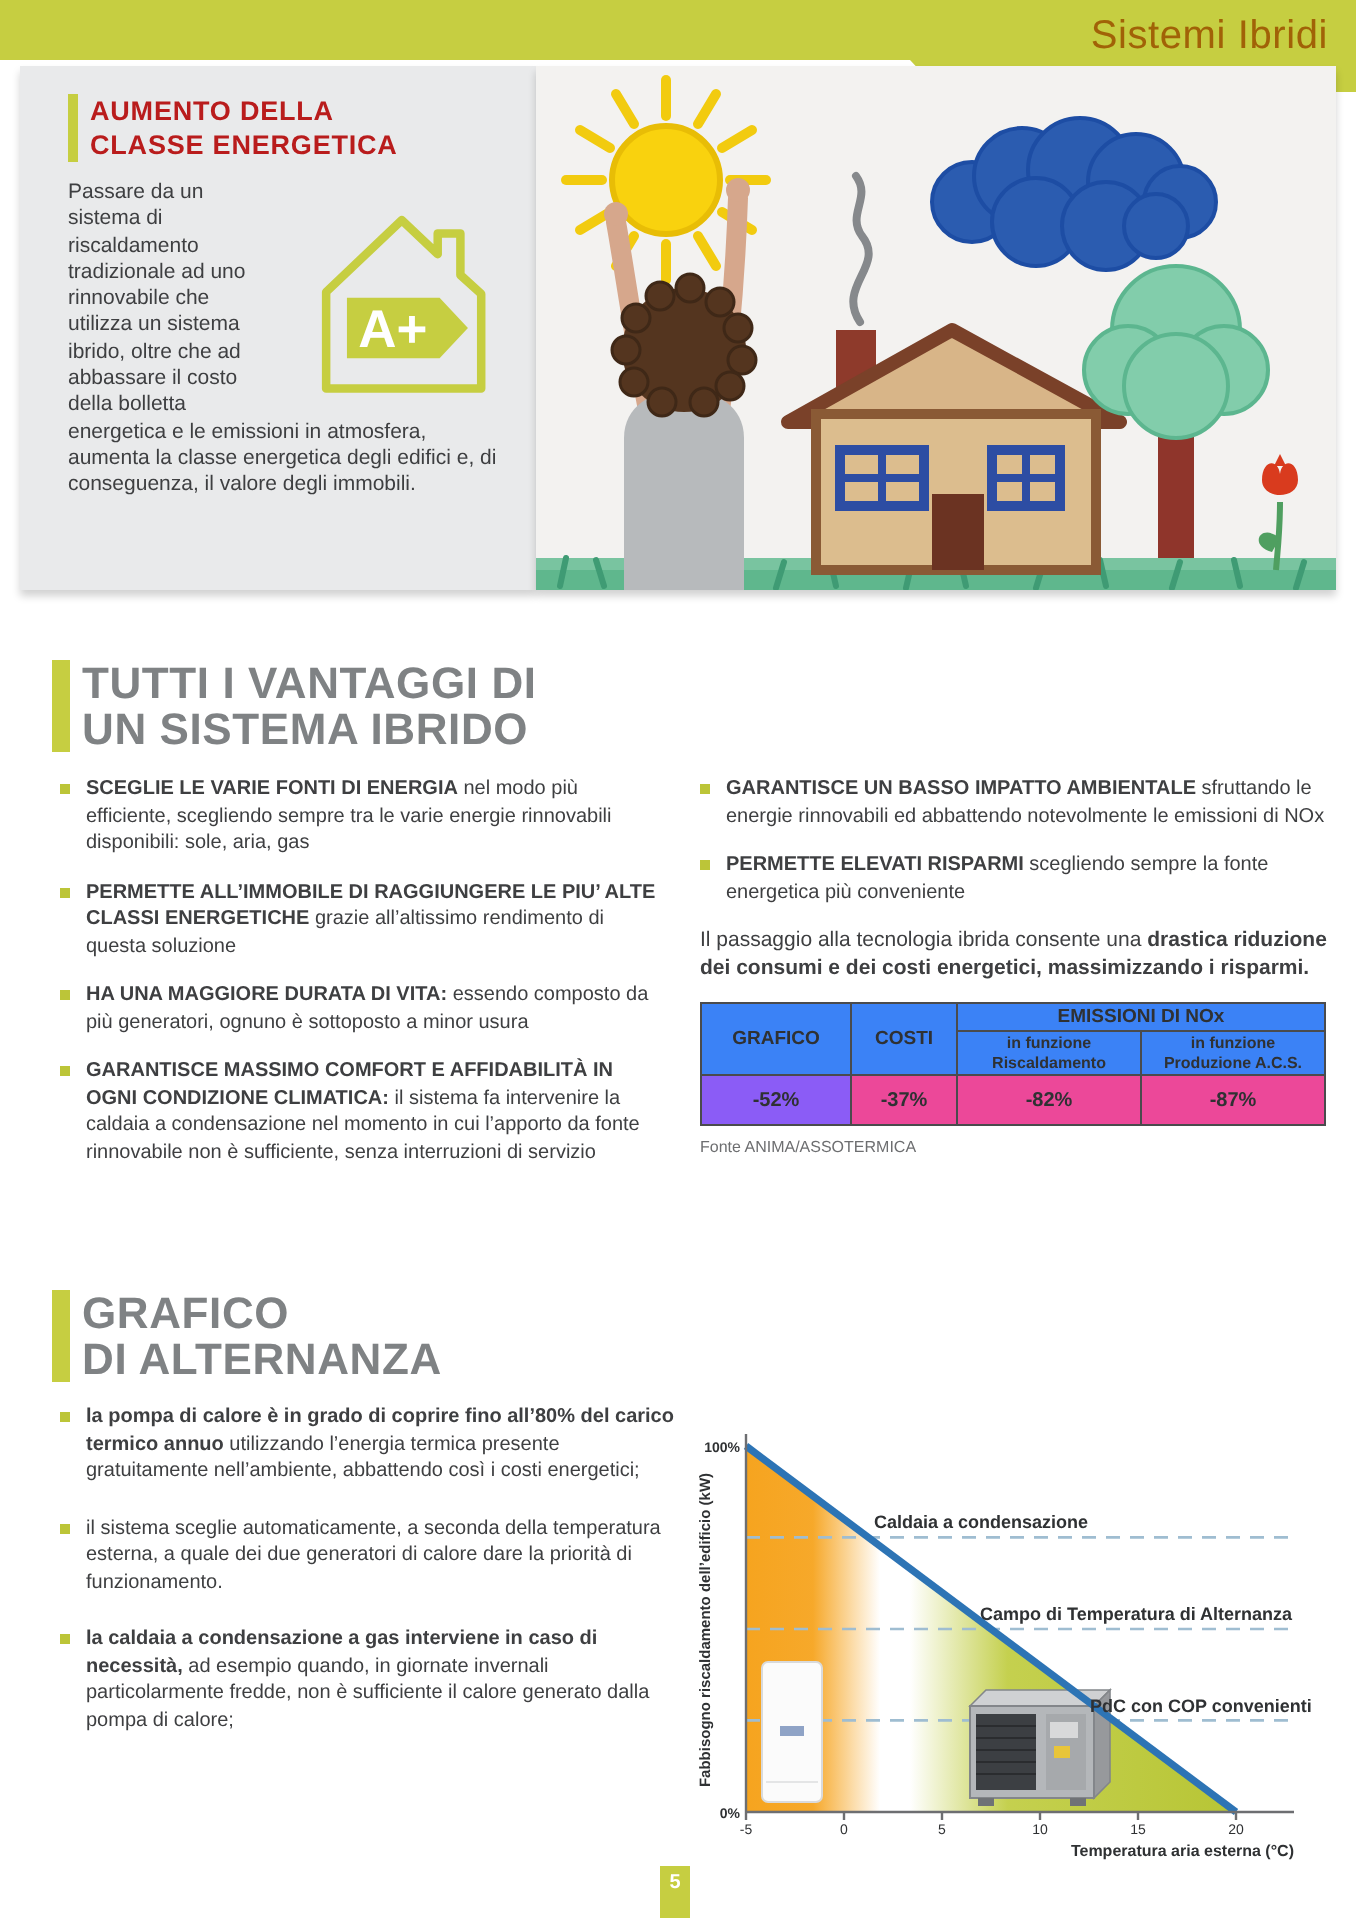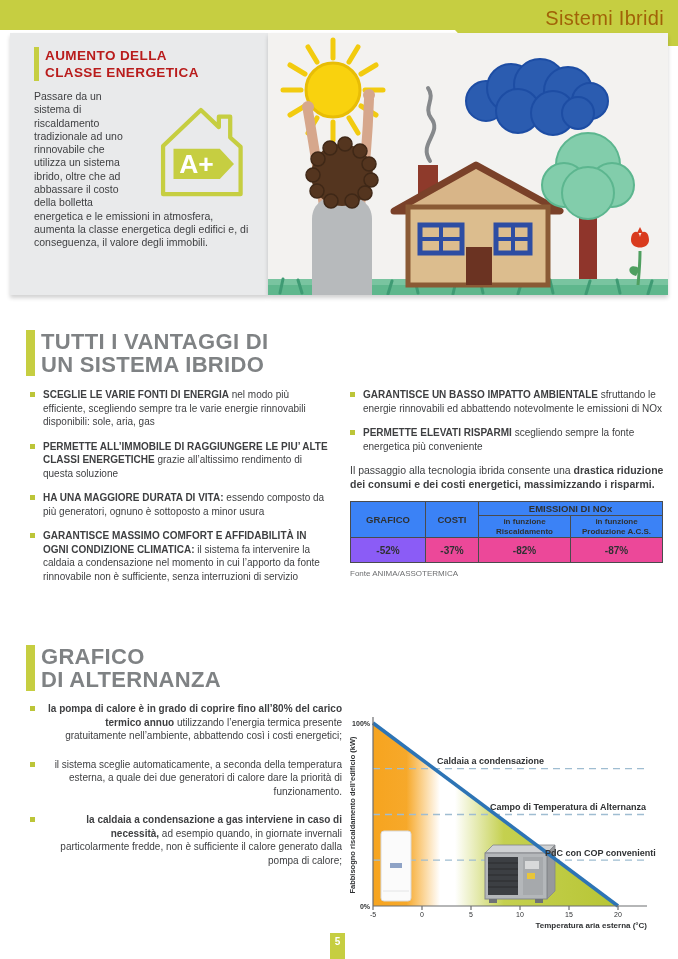--- a/index.html
+++ b/index.html
@@ -45,21 +45,21 @@
   table.tbl th{font-weight:700;color:#2f3133;background:#3b82f6;}
   .th-main{font-size:9.5px;}
   .th-sub{font-size:8px;line-height:9.5px;white-space:pre-line;}
   .td-val{font-size:10px;font-weight:700;color:#2f3133;height:22px;}
   .c-orange{background:#8b5cf6;}
   .c-green{background:#ec4899;}
   .source{font-size:8px;color:#6d6e70;margin-top:6px;}
 
   
   .grafico{position:absolute;left:0;top:645px;width:540px;}
-  .gr-bullets{position:absolute;left:30px;top:57px;width:312px;text-align:right;}
+  .gr-bullets{position:absolute;left:30px;top:57px;width:312px;}
   .gr-bullets .bullet{margin-bottom:15px;}
   .chart{position:absolute;left:345px;top:50px;width:333px;height:240px;}
 
   .pagenum{position:absolute;left:330px;top:933px;width:15px;height:26px;background:#c6ce41;
            color:#ffffff;font-size:10px;font-weight:700;text-align:center;padding-top:3px;box-sizing:border-box;}
 </style>
 </head>
 <body>
 
 <div class="page">

